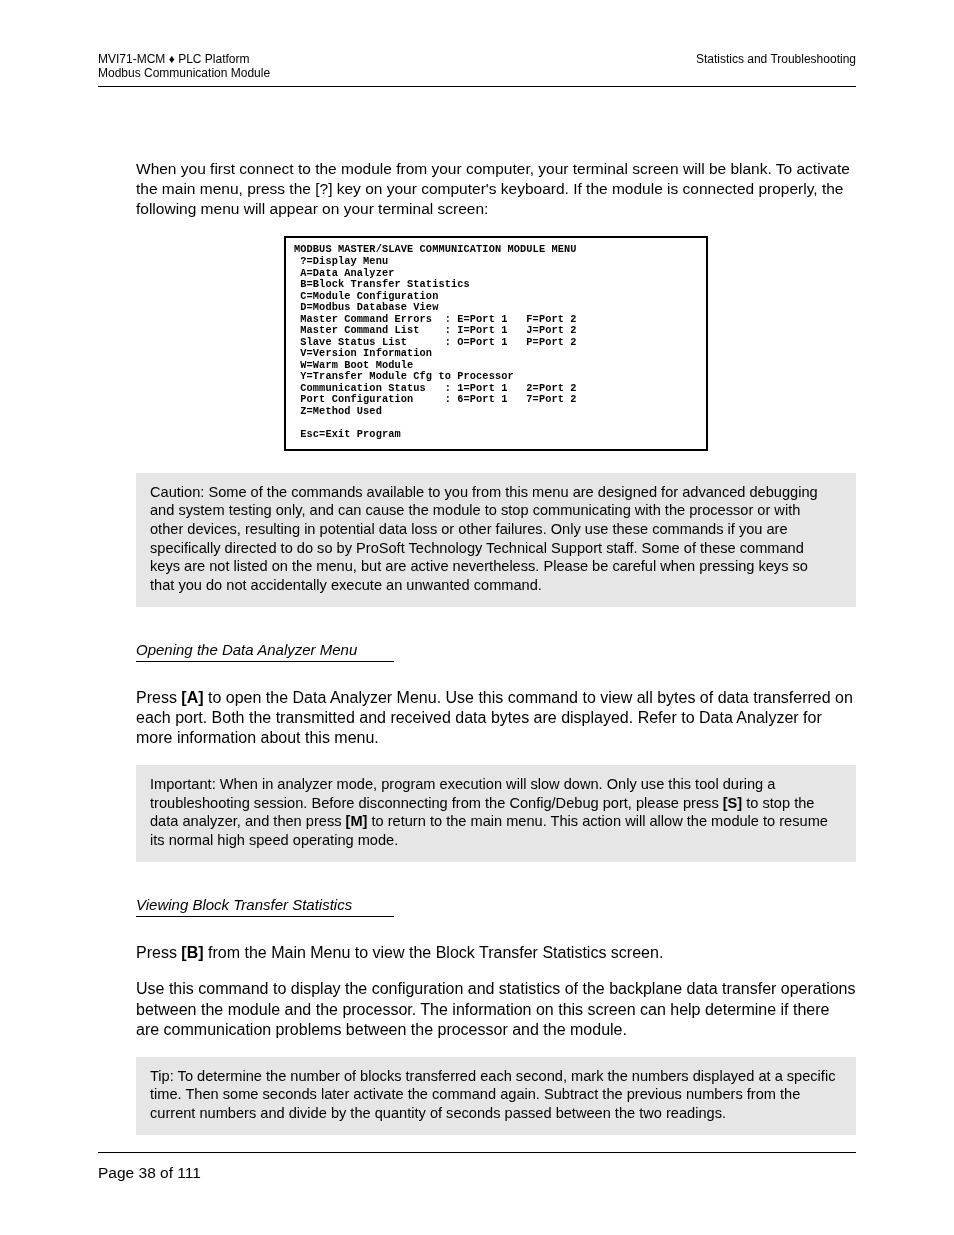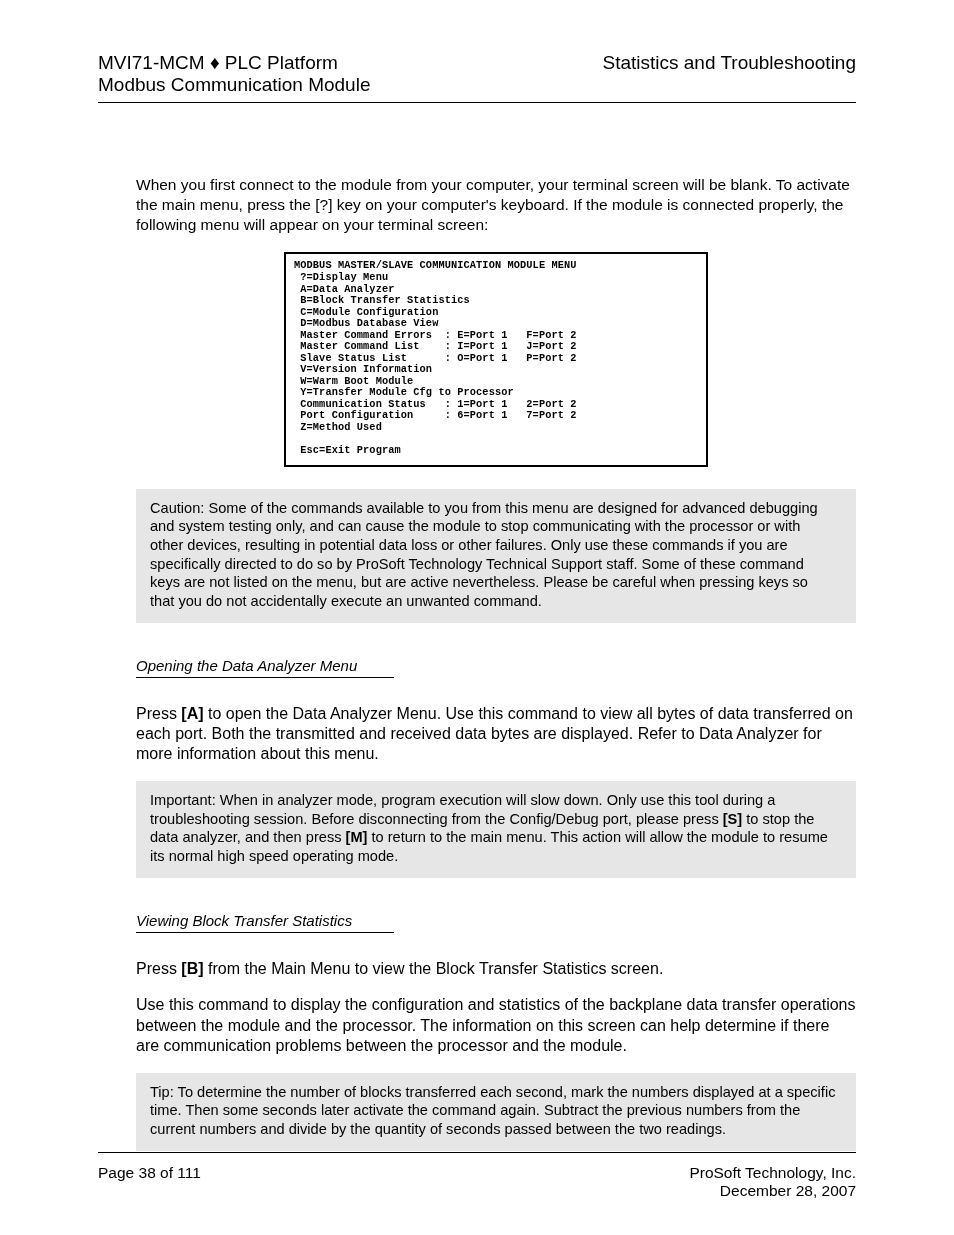--- a/index.html
+++ b/index.html
@@ -11,21 +11,21 @@
       color: #000;
     }
     .page {
       padding: 52px 98px 0 98px;
     }
     .header {
       display: flex;
       justify-content: space-between;
       border-bottom: 1px solid #000;
       padding-bottom: 6px;
-      font-size: 19px;
+      font-size: 12px;
     }
     .header-left { }
     .header-right { }
     .content {
       padding: 0 0 0 38px;
       margin-top: 72px;
     }
     .paragraph {
       font-size: 15.5px;
       line-height: 1.28;
@@ -162,17 +162,13 @@
 
     <div class="tip-box">
       <span>Tip:</span>
       <span>To determine the number of blocks transferred each second, mark the numbers displayed at a specific time. Then some seconds later activate the command again. Subtract the previous numbers from the current numbers and divide by the quantity of seconds passed between the two readings.</span>
     </div>
   </div>
 </div>
 
 <div class="footer">
   <div>Page 38 of 111</div>
-  <div class="footer-right">
-    <div>ProSoft Technology, Inc.</div>
-    <div>December 28, 2007</div>
-  </div>
 </div>
 
 </body></html>

